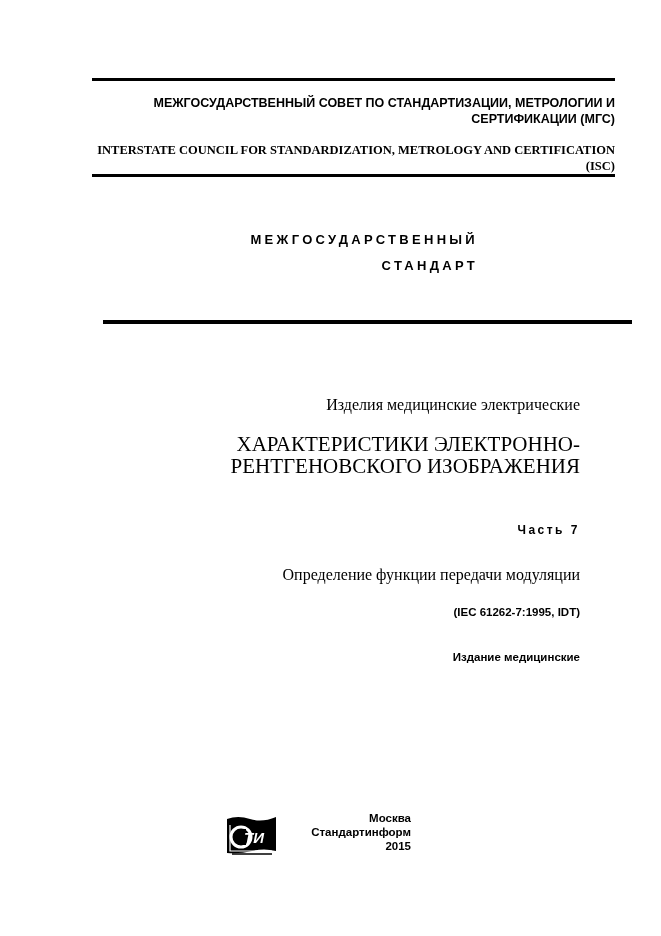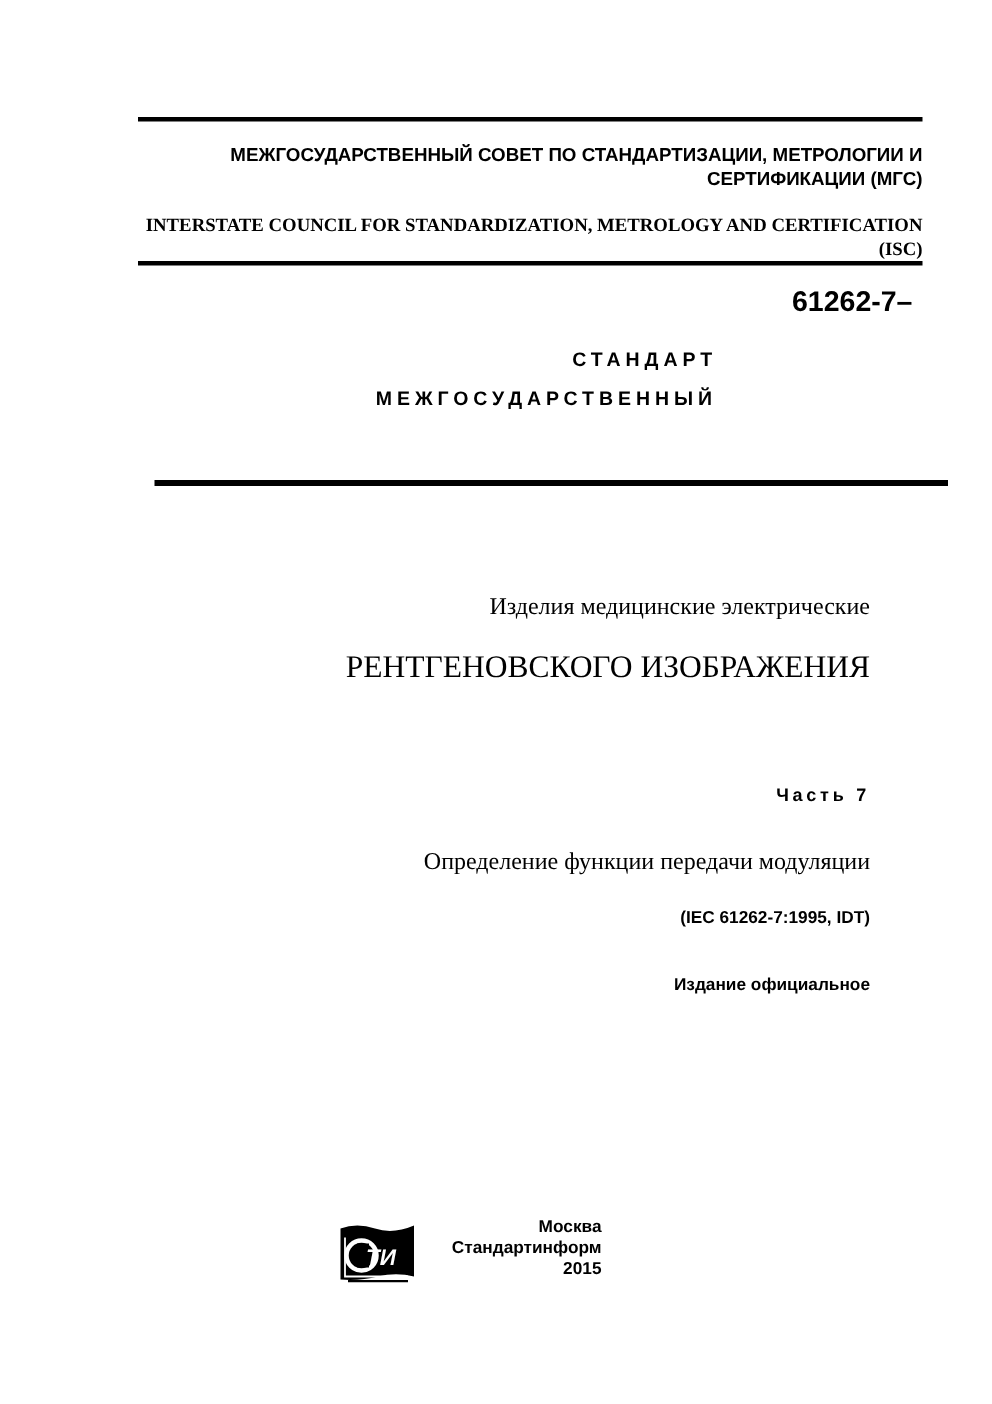--- a/index.html
+++ b/index.html
@@ -21,53 +21,53 @@
   #gost-code { left:528px; top:190px; width:110px; font-size:19px; line-height:23px; }
 
   #product-kind { left:120px; top:396px; width:460px; font-size:16px; }
   #main-title { left:120px; top:433px; width:460px; font-size:21px; line-height:22px; }
   #part { left:120px; top:523px; width:460px; font-size:12px; letter-spacing:2.5px; }
   #subtitle { left:120px; top:566px; width:460px; font-size:16px; }
   #iec-ref { left:120px; top:606px; width:460px; font-size:11.5px; }
   #edition { left:120px; top:651px; width:460px; font-size:11.5px; }
 
   #logo { left:224px; top:813px; width:56px; height:44px; }
-  #publisher { left:281px; top:811px; width:120px; font-size:11.5px; line-height:14px; }
+  #publisher { left:291px; top:811px; width:120px; font-size:11.5px; line-height:14px; }
 </style>
 </head>
 <body>
 
 <div class="rule" id="rule-top"></div>
 
 <div class="abs sans center" id="council-ru">МЕЖГОСУДАРСТВЕННЫЙ СОВЕТ ПО СТАНДАРТИЗАЦИИ, МЕТРОЛОГИИ И СЕРТИФИКАЦИИ (МГС)</div>
 <div class="abs sans center" id="council-en">INTERSTATE COUNCIL FOR STANDARDIZATION, METROLOGY AND CERTIFICATION (ISC)</div>
 
 <div class="rule" id="rule-mid"></div>
 
 <div class="abs sans center" id="std-type">
+  <div>МЕЖГОСУДАРСТВЕННЫЙ</div>
   <div>СТАНДАРТ</div>
-  <div>МЕЖГОСУДАРСТВЕННЫЙ</div>
 </div>
 
 <div class="abs sans" id="gost-code">
-  <div>61262-7–</div>
 </div>
 
 <div class="rule" id="rule-bot"></div>
 
 <div class="abs serif center" id="product-kind">Изделия медицинские электрические</div>
 
 <div class="abs serif center" id="main-title">
+  <div>ХАРАКТЕРИСТИКИ ЭЛЕКТРОННО-</div>
   <div>РЕНТГЕНОВСКОГО ИЗОБРАЖЕНИЯ</div>
 </div>
 
 <div class="abs sans center" id="part">Часть 7</div>
 <div class="abs serif center" id="subtitle">Определение функции передачи модуляции</div>
 <div class="abs sans center" id="iec-ref">(IEC 61262-7:1995, IDT)</div>
-<div class="abs sans center" id="edition">Издание официальное</div>
+<div class="abs sans center" id="edition">Издание медицинские</div>
 
 <div class="abs" id="logo">
   <svg width="56" height="44" viewBox="0 0 56 44">
     <path d="M3 6 Q14 2 26 6 T52 4 L52 38 Q40 35 28 38 T3 40 Z" fill="#000"></path>
     <path d="M6 12 L6 38 L48 38" fill="none" stroke="#fff" stroke-width="1.2"></path>
     <circle cx="17" cy="24" r="10" fill="none" stroke="#fff" stroke-width="3"></circle>
     <rect x="14" y="16" width="8" height="16" fill="#000"></rect>
     <text x="20" y="30" font-family="Liberation Sans, sans-serif" font-weight="bold" font-style="italic" font-size="15" fill="#fff">ТИ</text>
     <line x1="8" y1="41" x2="48" y2="41" stroke="#000" stroke-width="1.5"></line>
   </svg>

